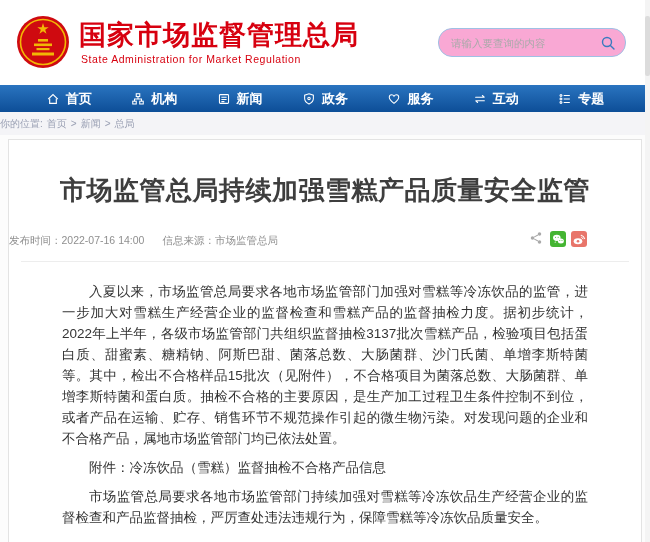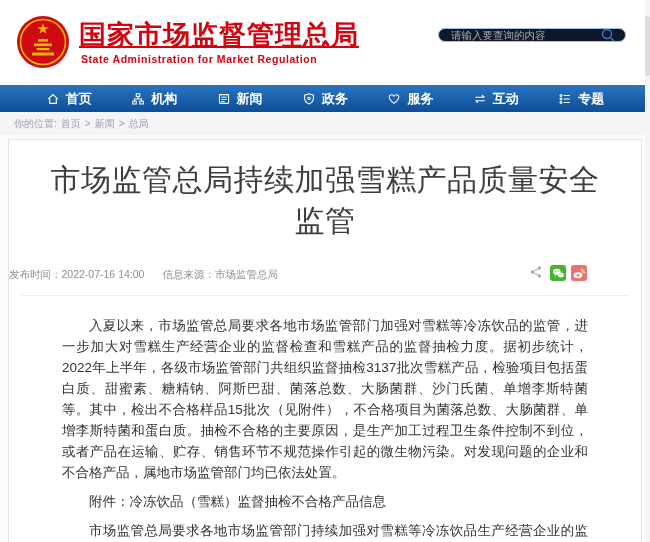--- a/index.html
+++ b/index.html
@@ -3,48 +3,48 @@
 <meta charset="utf-8">
 <style>
   * { margin:0; padding:0; box-sizing:border-box; }
   html,body { width:650px; height:542px; overflow:hidden; background:#fcfcfc;
     font-family:"Liberation Sans","DejaVu Sans",sans-serif; }
 
   
   .header { position:relative; height:85px; background:#ffffff; }
   .logo { position:absolute; left:16px; top:15px; width:54px; height:54px; cursor:pointer; }
   .site-title { position:absolute; left:79px; top:17px; color:#d7000f; font-size:27px;
-    font-weight:bold; letter-spacing:1px; white-space:nowrap;text-decoration:underline; }
+    font-weight:bold; letter-spacing:1px; white-space:nowrap; }
   .site-subtitle { position:absolute; left:81px; top:53px; color:#d7000f; font-size:10.5px;
-    letter-spacing:0.55px; white-space:nowrap;font-weight:bold; }
-  .search-box { position:absolute; right:24px; top:28px; width:188px; height:14px;
-    border:1px solid #9fc0e4; border-radius:14px; background:#0f172a;
+    letter-spacing:0.55px; white-space:nowrap; }
+  .search-box { position:absolute; right:24px; top:28px; width:188px; height:29px;
+    border:1px solid #9fc0e4; border-radius:14px; background:#f9a8d4;
     display:flex; align-items:center; padding:0 9px 0 12px; }
   .search-box input { flex:1; border:none; outline:none; font-size:10.5px; color:#666;
     background:transparent; font-family:inherit; }
   .search-box input::placeholder { color:#aaa; }
   .search-btn { width:16px; height:16px; cursor:pointer; flex:none; display:flex; }
 
   
   .nav { height:27px; background:linear-gradient(#2a74c0,#0d4e97);
     display:flex; align-items:center; justify-content:space-around; padding:0 26px; }
   .nav-item { display:flex; align-items:center; gap:6px; color:#fff; font-size:13px;
     font-weight:bold; cursor:pointer; white-space:nowrap; }
   .nav-item svg { display:block; }
 
   
   .breadcrumb { height:23px; background:#f4f4f7; display:flex; align-items:center;
-    padding-left:14px; font-size:10px; color:#9aa0b4; gap:4px; }
+    font-size:10px; color:#9aa0b4; gap:4px; }
   .breadcrumb a { color:#9aa0b4; text-decoration:none; cursor:pointer; }
 
   
   .content { margin:4px 8px 0; background:#fff; border:1px solid #e3e3e3;
     height:430px; position:relative; }
-  .article-title { text-align:center; margin-top:20px; padding:0 40px; font-size:30px;
-    font-weight:400; color:#3e3e3e; letter-spacing:0.5px; }
+  .article-title { text-align:center; margin-top:33px; padding:0 40px; font-size:26px;
+    font-weight:700; color:#3e3e3e; letter-spacing:0.5px; }
   .meta { position:relative; text-align:left; margin-top:23px; font-size:10.5px;
     color:#8f8f8f; height:18px; line-height:18px; }
   .meta .gap { display:inline-block; width:18px; }
   .share-group { position:absolute; right:54px; top:0; display:flex; align-items:center; gap:5px; }
   .share-group .sicon { width:16px; height:16px; cursor:pointer; display:flex; }
   .divider { border-bottom:1px solid #ededed; margin:12px 12px 0; }
 
   .body-text { padding:11px 45px 0; font-size:13.5px; color:#333; line-height:21px;
     text-align:justify; }
   .body-text p { text-indent:2em; margin:8px; }

